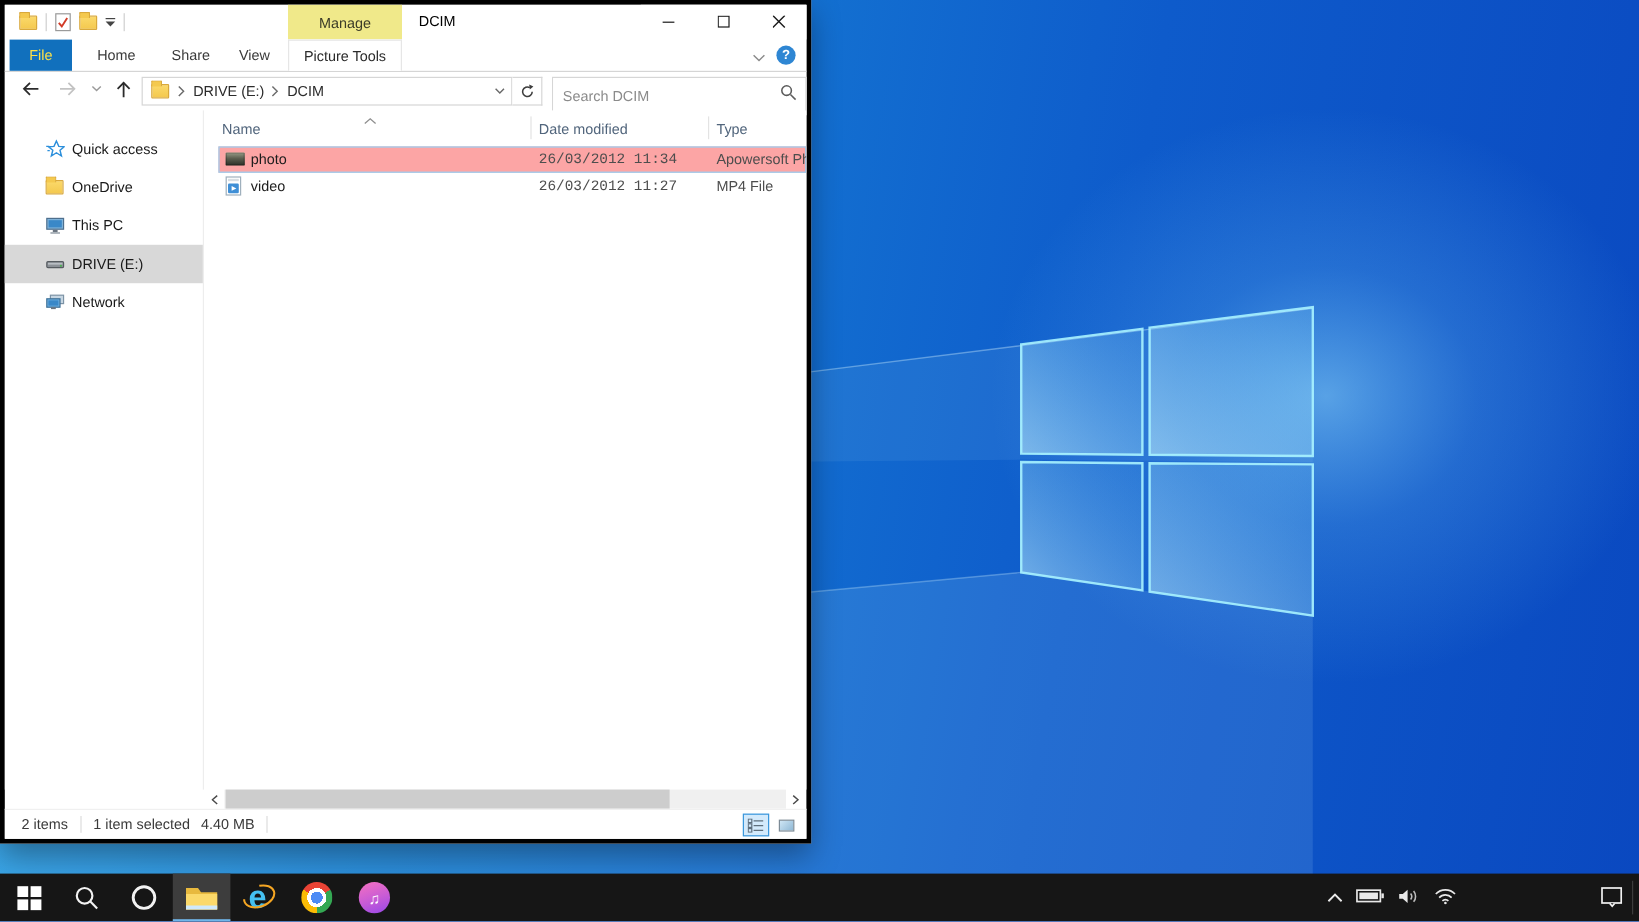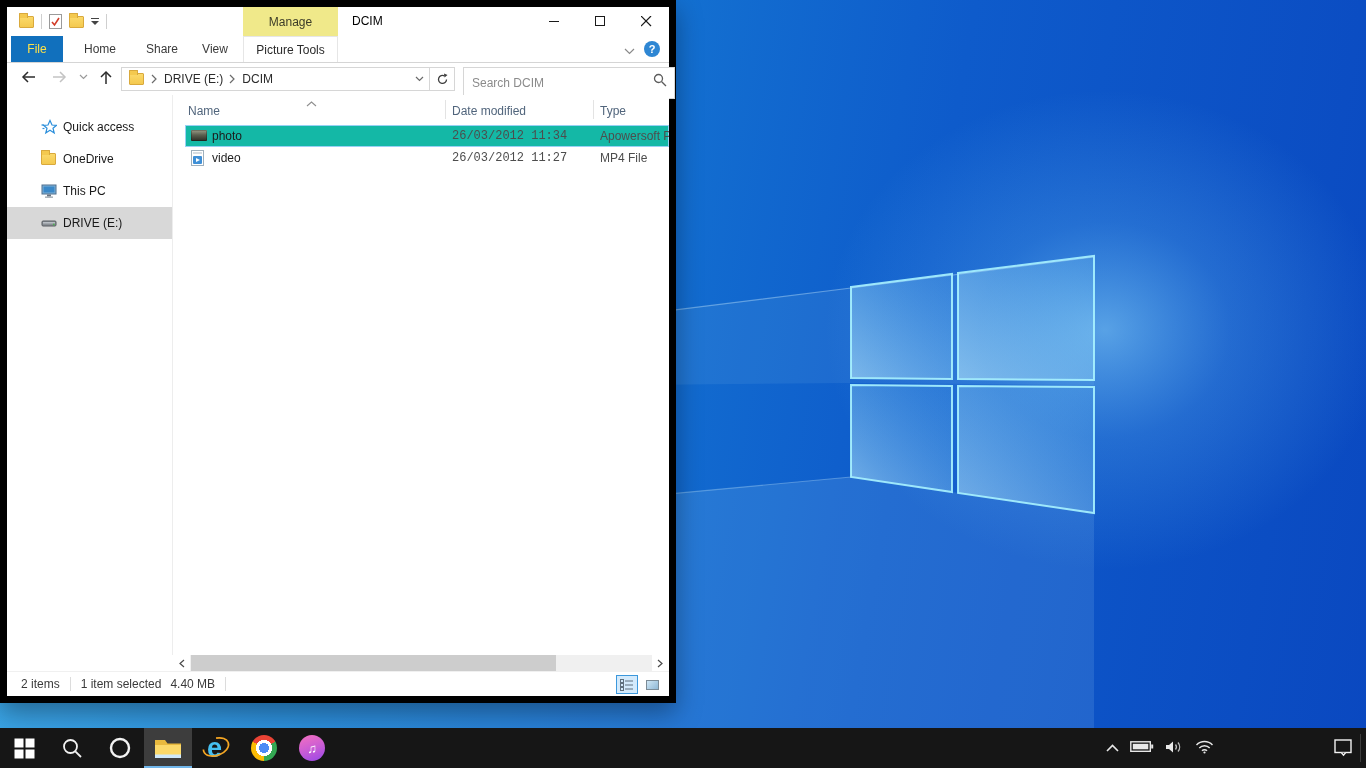--- a/index.html
+++ b/index.html
@@ -7,21 +7,21 @@
   body { font-family:"Liberation Sans","DejaVu Sans",sans-serif; font-size:12px; }
   .screen { position:relative; width:1366px; height:768px; overflow:hidden; background:#0a48c0; }
 
   
   .desktop { position:absolute; inset:0;
     background:linear-gradient(100deg,#2ea4e8 0%,#1780d5 30%,#0e5bcb 65%,#0a48c0 100%); }
   .desktop svg { position:absolute; inset:0; }
 
   
   .window { position:absolute; left:0; top:0; width:676px; height:703px; background:#fff;
-    border:7px solid #000000; box-shadow:0 10px 24px rgba(0,0,0,.35); }
+    border:4px solid #000000; box-shadow:0 10px 24px rgba(0,0,0,.35); }
 
   
   .titlebar { position:absolute; left:0; top:0; right:0; height:29px; background:#fff; }
   .qat { position:absolute; left:12px; top:0; height:29px; display:flex; align-items:center; gap:7px; }
   .qat .sep { width:1px; height:15px; background:#cfcfcf; }
   .mini-folder { width:15px; height:12px; position:relative; background:linear-gradient(#fbd96a,#f4c94f); border:1px solid #d9a93c; border-radius:1px; }
   .mini-folder:before { content:""; position:absolute; left:-1px; top:-4px; width:7px; height:4px; background:#f4c94f; border:1px solid #d9a93c; border-bottom:none; border-radius:1px 1px 0 0; }
   .props-icon { width:13px; height:15px; background:#fff; border:1px solid #9a9a9a; position:relative; }
   .qat-caret { display:flex; flex-direction:column; align-items:center; gap:2px; }
   .qat-caret .bar { width:8px; height:1px; background:#444; }
@@ -69,21 +69,21 @@
 
   .content { position:relative; flex:1; overflow:hidden; }
   .list-header { position:relative; height:30px; color:#51657c; }
   .col-name { position:absolute; left:15px; top:9px; }
   .sort-arrow { position:absolute; left:133px; top:1px; }
   .col-date { position:absolute; left:279px; top:9px; }
   .col-type { position:absolute; left:427px; top:9px; }
   .col-sep { position:absolute; top:5px; width:1px; height:19px; background:#e3e3e3; }
 
   .frow { position:relative; height:22px; margin-left:12px; overflow:hidden; }
-  .frow.selected { background:#14b8a6; outline:1px solid #98d1f5; outline-offset:-1px;text-align:right; }
+  .frow.selected { background:#fca5a5; outline:1px solid #98d1f5; outline-offset:-1px;text-align:right; }
   .ficon { position:absolute; left:6px; top:3px; width:16px; height:16px; }
   .fname { position:absolute; left:27px; top:0; line-height:22px; color:#1c1c1c; }
   .fdate { position:absolute; left:267px; top:0; line-height:22px; color:#4d4d4d; white-space:nowrap;font-family:Liberation Mono, monospace; }
   .ftype { position:absolute; left:415px; top:0; line-height:22px; color:#4d4d4d; white-space:nowrap; }
 
   .photo-thumb { width:16px; height:11px; margin-top:2px; border-radius:1px;
     background:linear-gradient(180deg,#9a9d88 0%,#5c5f50 45%,#2b2d25 100%); box-shadow:inset 0 0 0 1px rgba(0,0,0,.25); }
   .video-icon { position:relative; width:13px; height:16px; background:#fff; border:1px solid #9fb0bd; }
   .video-icon .strip { position:absolute; left:1px; top:1px; right:1px; height:2px; background:#d7dde2; }
   .video-icon .frame { position:absolute; left:1px; top:5px; width:9px; height:8px; background:#3f8fd6; border-radius:1px; }
@@ -298,20 +298,31 @@
         <div class="side-item selected">
           <span class="side-icon">
             <svg width="16" height="16" viewBox="0 0 16 16">
                 <rect x="1" y="6" width="14" height="5" rx="1" fill="#8b9096" stroke="#565b60"></rect>
                 <rect x="2" y="7" width="12" height="1.5" fill="#b9bec4"></rect>
                 <circle cx="12.8" cy="9.5" r="0.9" fill="#4caf50"></circle>
               </svg>
           </span>
           <span class="side-label">DRIVE (E:)</span>
         </div>
+        <div class="side-item">
+          <span class="side-icon">
+            <svg width="16" height="16" viewBox="0 0 16 16">
+                <rect x="4" y="2" width="11" height="7" fill="#c7d6e2" stroke="#7d93a5"></rect>
+                <rect x="1" y="5" width="11" height="7" fill="#6fb1e2" stroke="#3c6f96"></rect>
+                <rect x="2.3" y="6.3" width="8.4" height="4.4" fill="#3a88c8"></rect>
+                <rect x="4.5" y="12" width="4" height="1.6" fill="#6a7480"></rect>
+              </svg>
+          </span>
+          <span class="side-label">Network</span>
+        </div>
       </div>
 
       <div class="content">
         <div class="list-header">
           <span class="col-name">Name</span>
           <span class="sort-arrow">
             <svg width="11" height="6">
                 <polyline points="1,5 5.5,1 10,5" fill="none" stroke="#8f8f8f" stroke-width="1.1"></polyline>
               </svg>
           </span>

